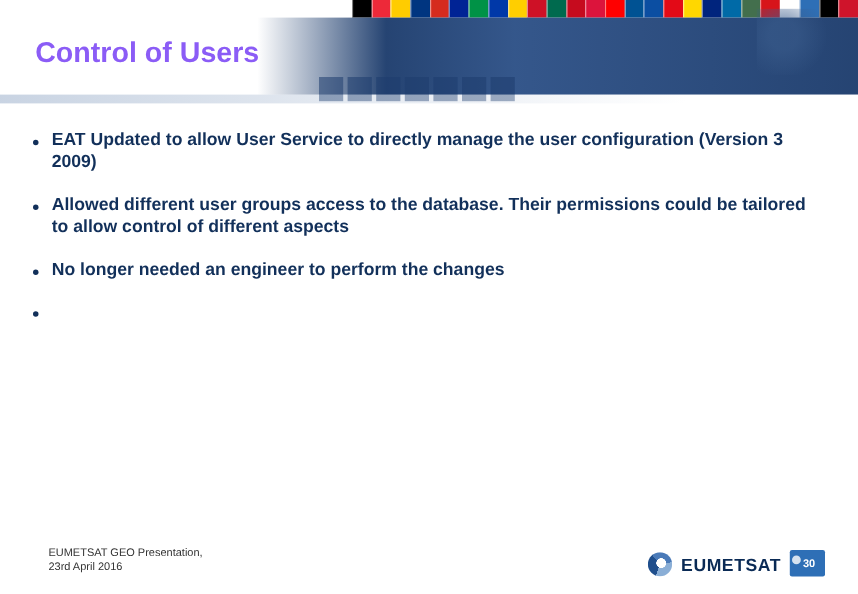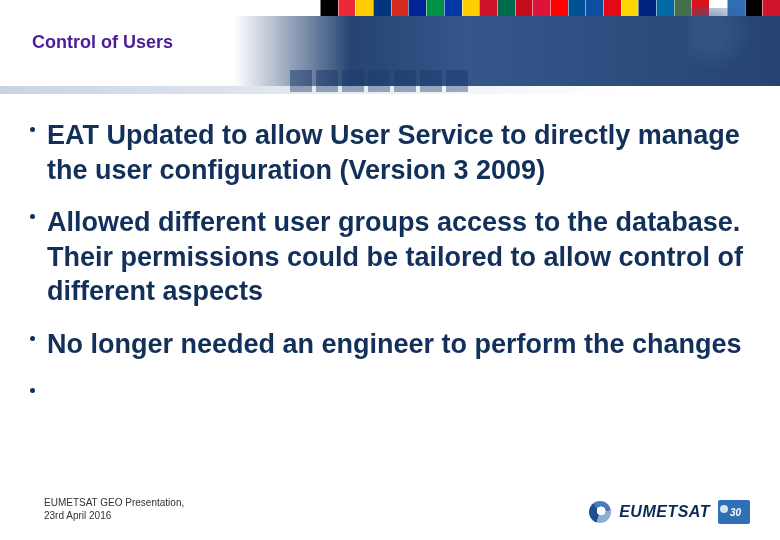--- a/index.html
+++ b/index.html
@@ -57,23 +57,23 @@
     top: 86px; left: 0; right: 0;
     height: 8px;
     background: linear-gradient(90deg, #4a6ea0 0%, #ffffff 80%);
     opacity: 0.3;
   }
 
   .slide-title {
     position: absolute;
     top: 32px;
     left: 32px;
-    font-size: 18px;
-    font-weight: 700;
-    color: #4c1d95;
+    font-size: 26px;
+    font-weight: 700;
+    color: #8b5cf6;
     z-index: 5;
   }
 
   .content {
     position: absolute;
     top: 118px;
     left: 30px;
     right: 30px;
     color: #12305a;
   }
@@ -84,42 +84,41 @@
   }
   .bullet-dot {
     flex: 0 0 auto;
     margin-top: 9px;
     margin-right: 12px;
     width: 5px; height: 5px;
     border-radius: 50%;
     background: #12305a;
   }
   .bullet-text {
-    font-size: 27px;
+    font-size: 16px;
     font-weight: 700;
     line-height: 1.28;
   }
 
   .footer {
     position: absolute;
     left: 44px;
     bottom: 18px;
     font-size: 10px;
     color: #333;
     line-height: 1.3;
   }
 
   .footer-logo {
     position: absolute;
     right: 30px;
     bottom: 16px;
     display: flex;
-    align-items: center;
+    align-items: flex-end;
     gap: 8px;
-    font-style: italic;
   }
   .logo-swirl {
     width: 22px; height: 22px;
     background:
       radial-gradient(circle at 55% 45%, #ffffff 25%, transparent 27%),
       conic-gradient(from 200deg, #1f4e8c 0 120deg, #4a7ab8 120deg 240deg, #8aaed6 240deg 360deg);
     border-radius: 50%;
   }
   .logo-text {
     font-size: 16px;

